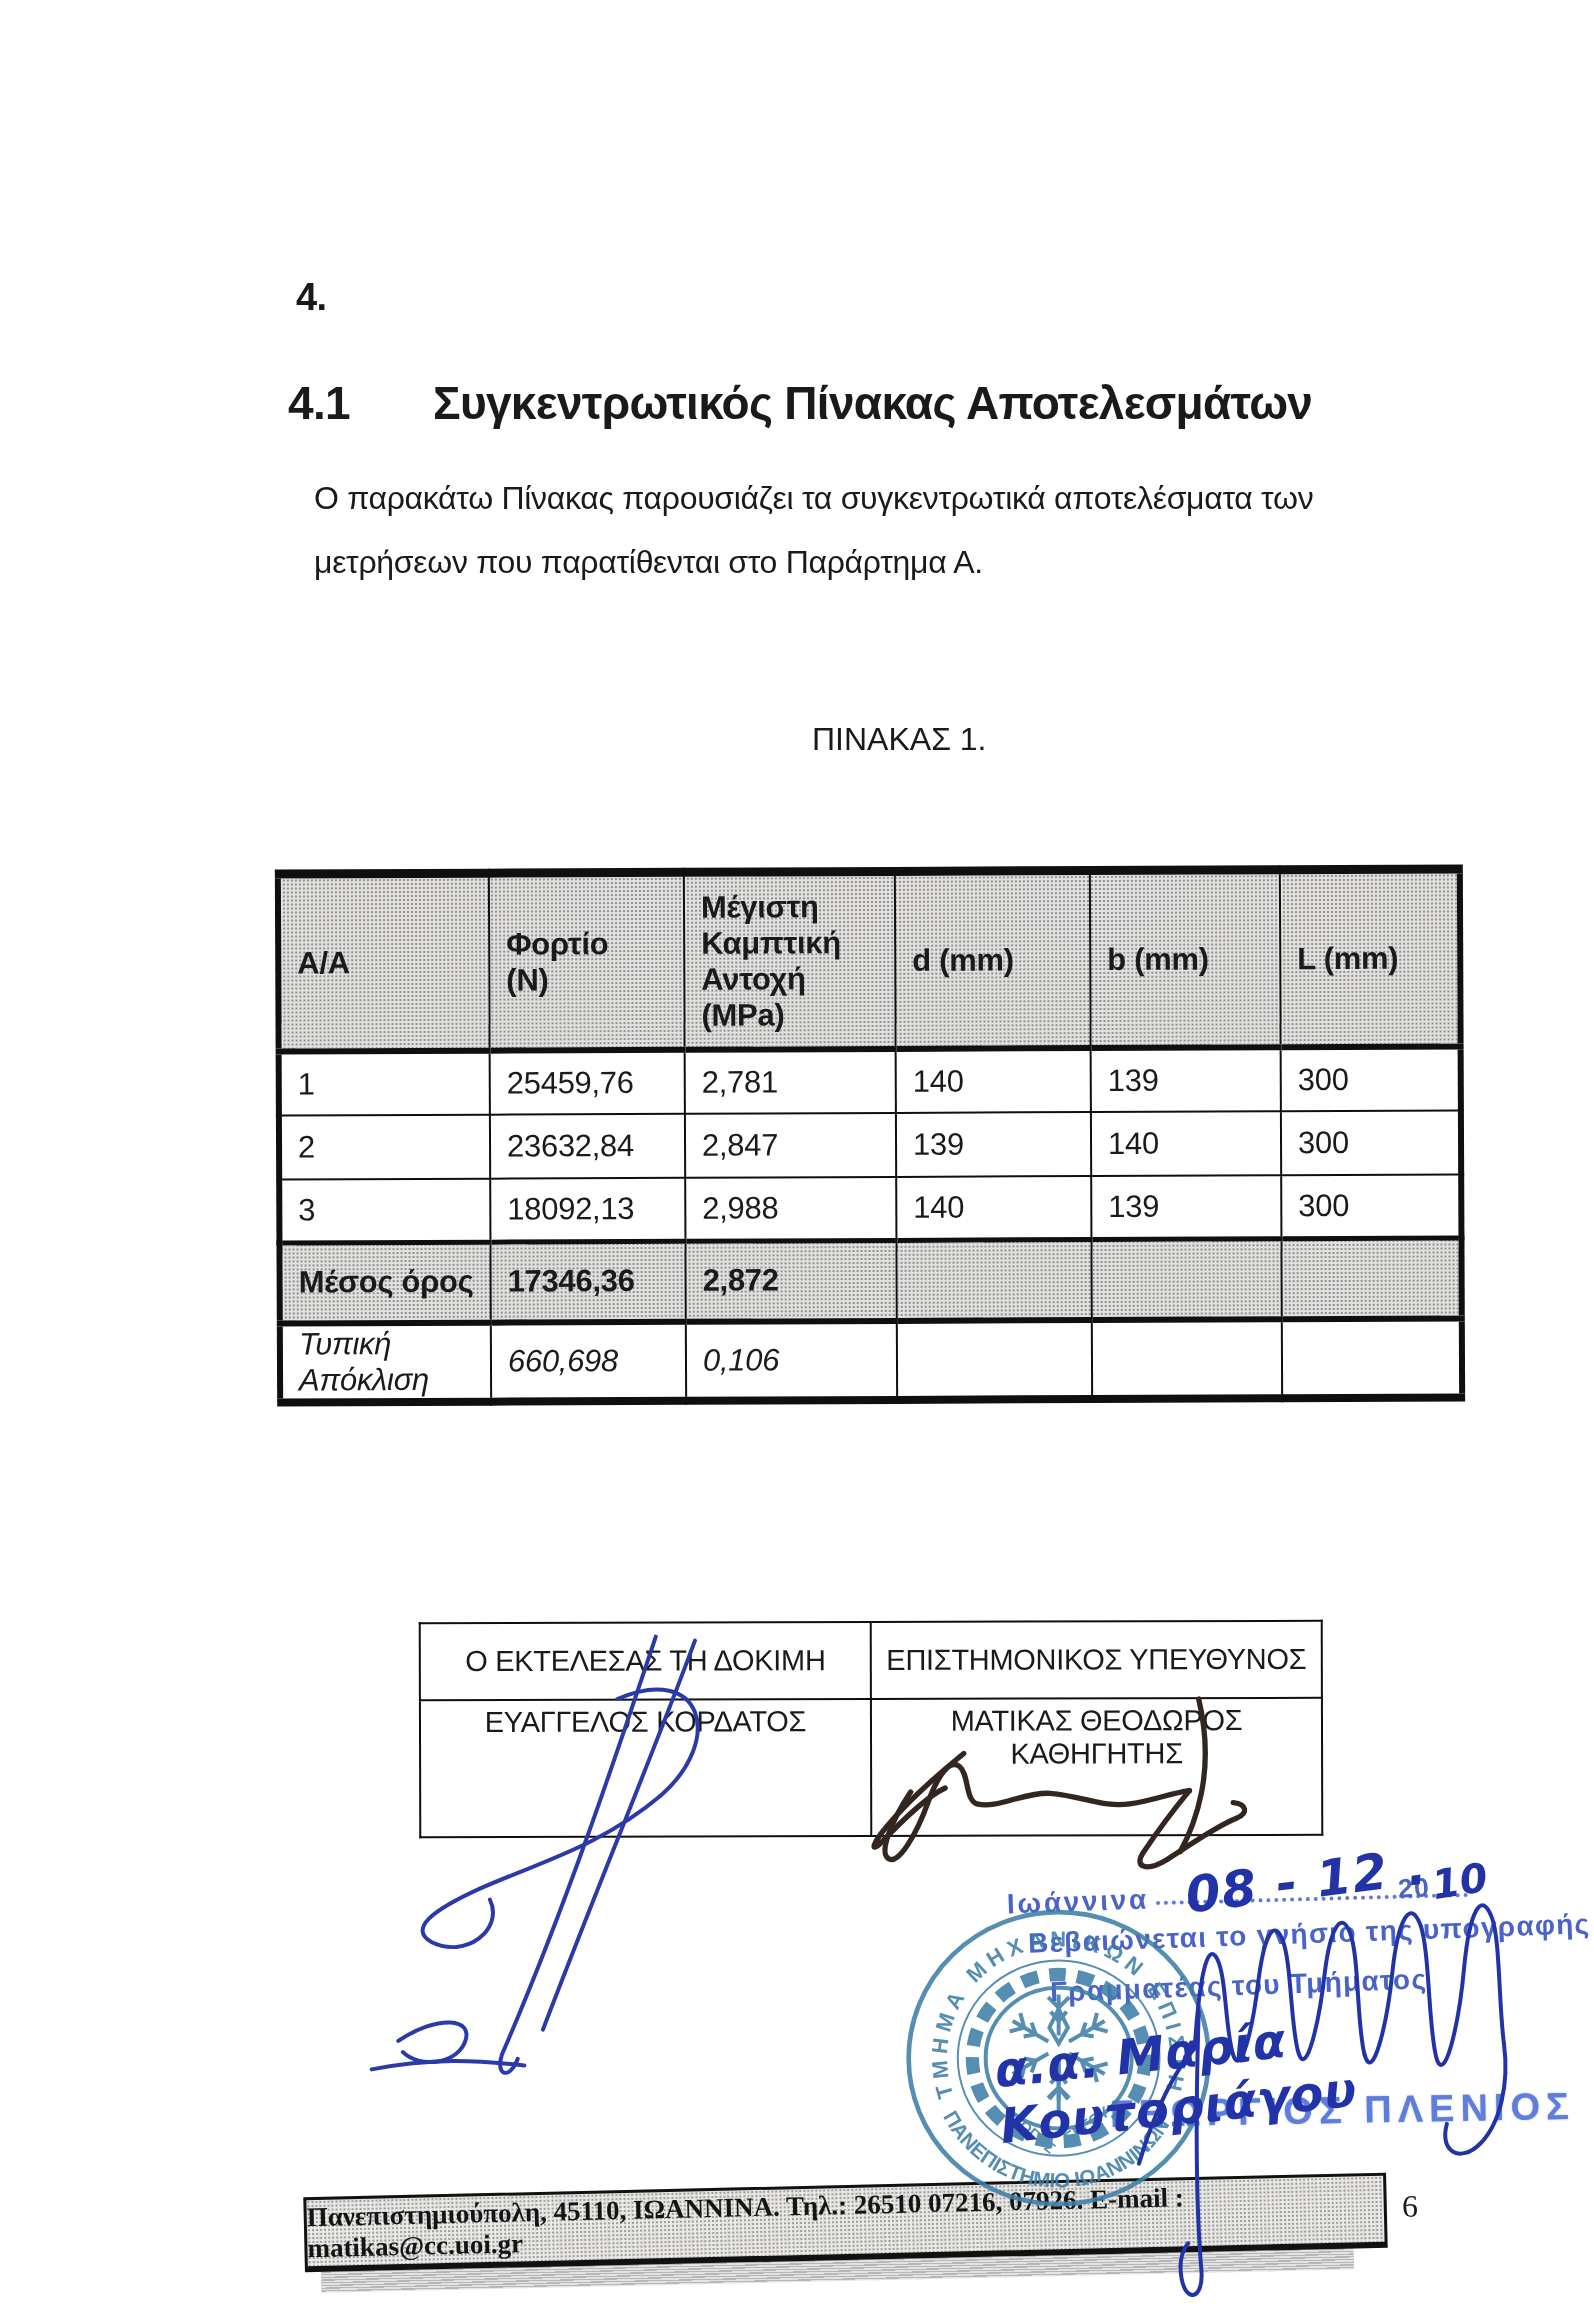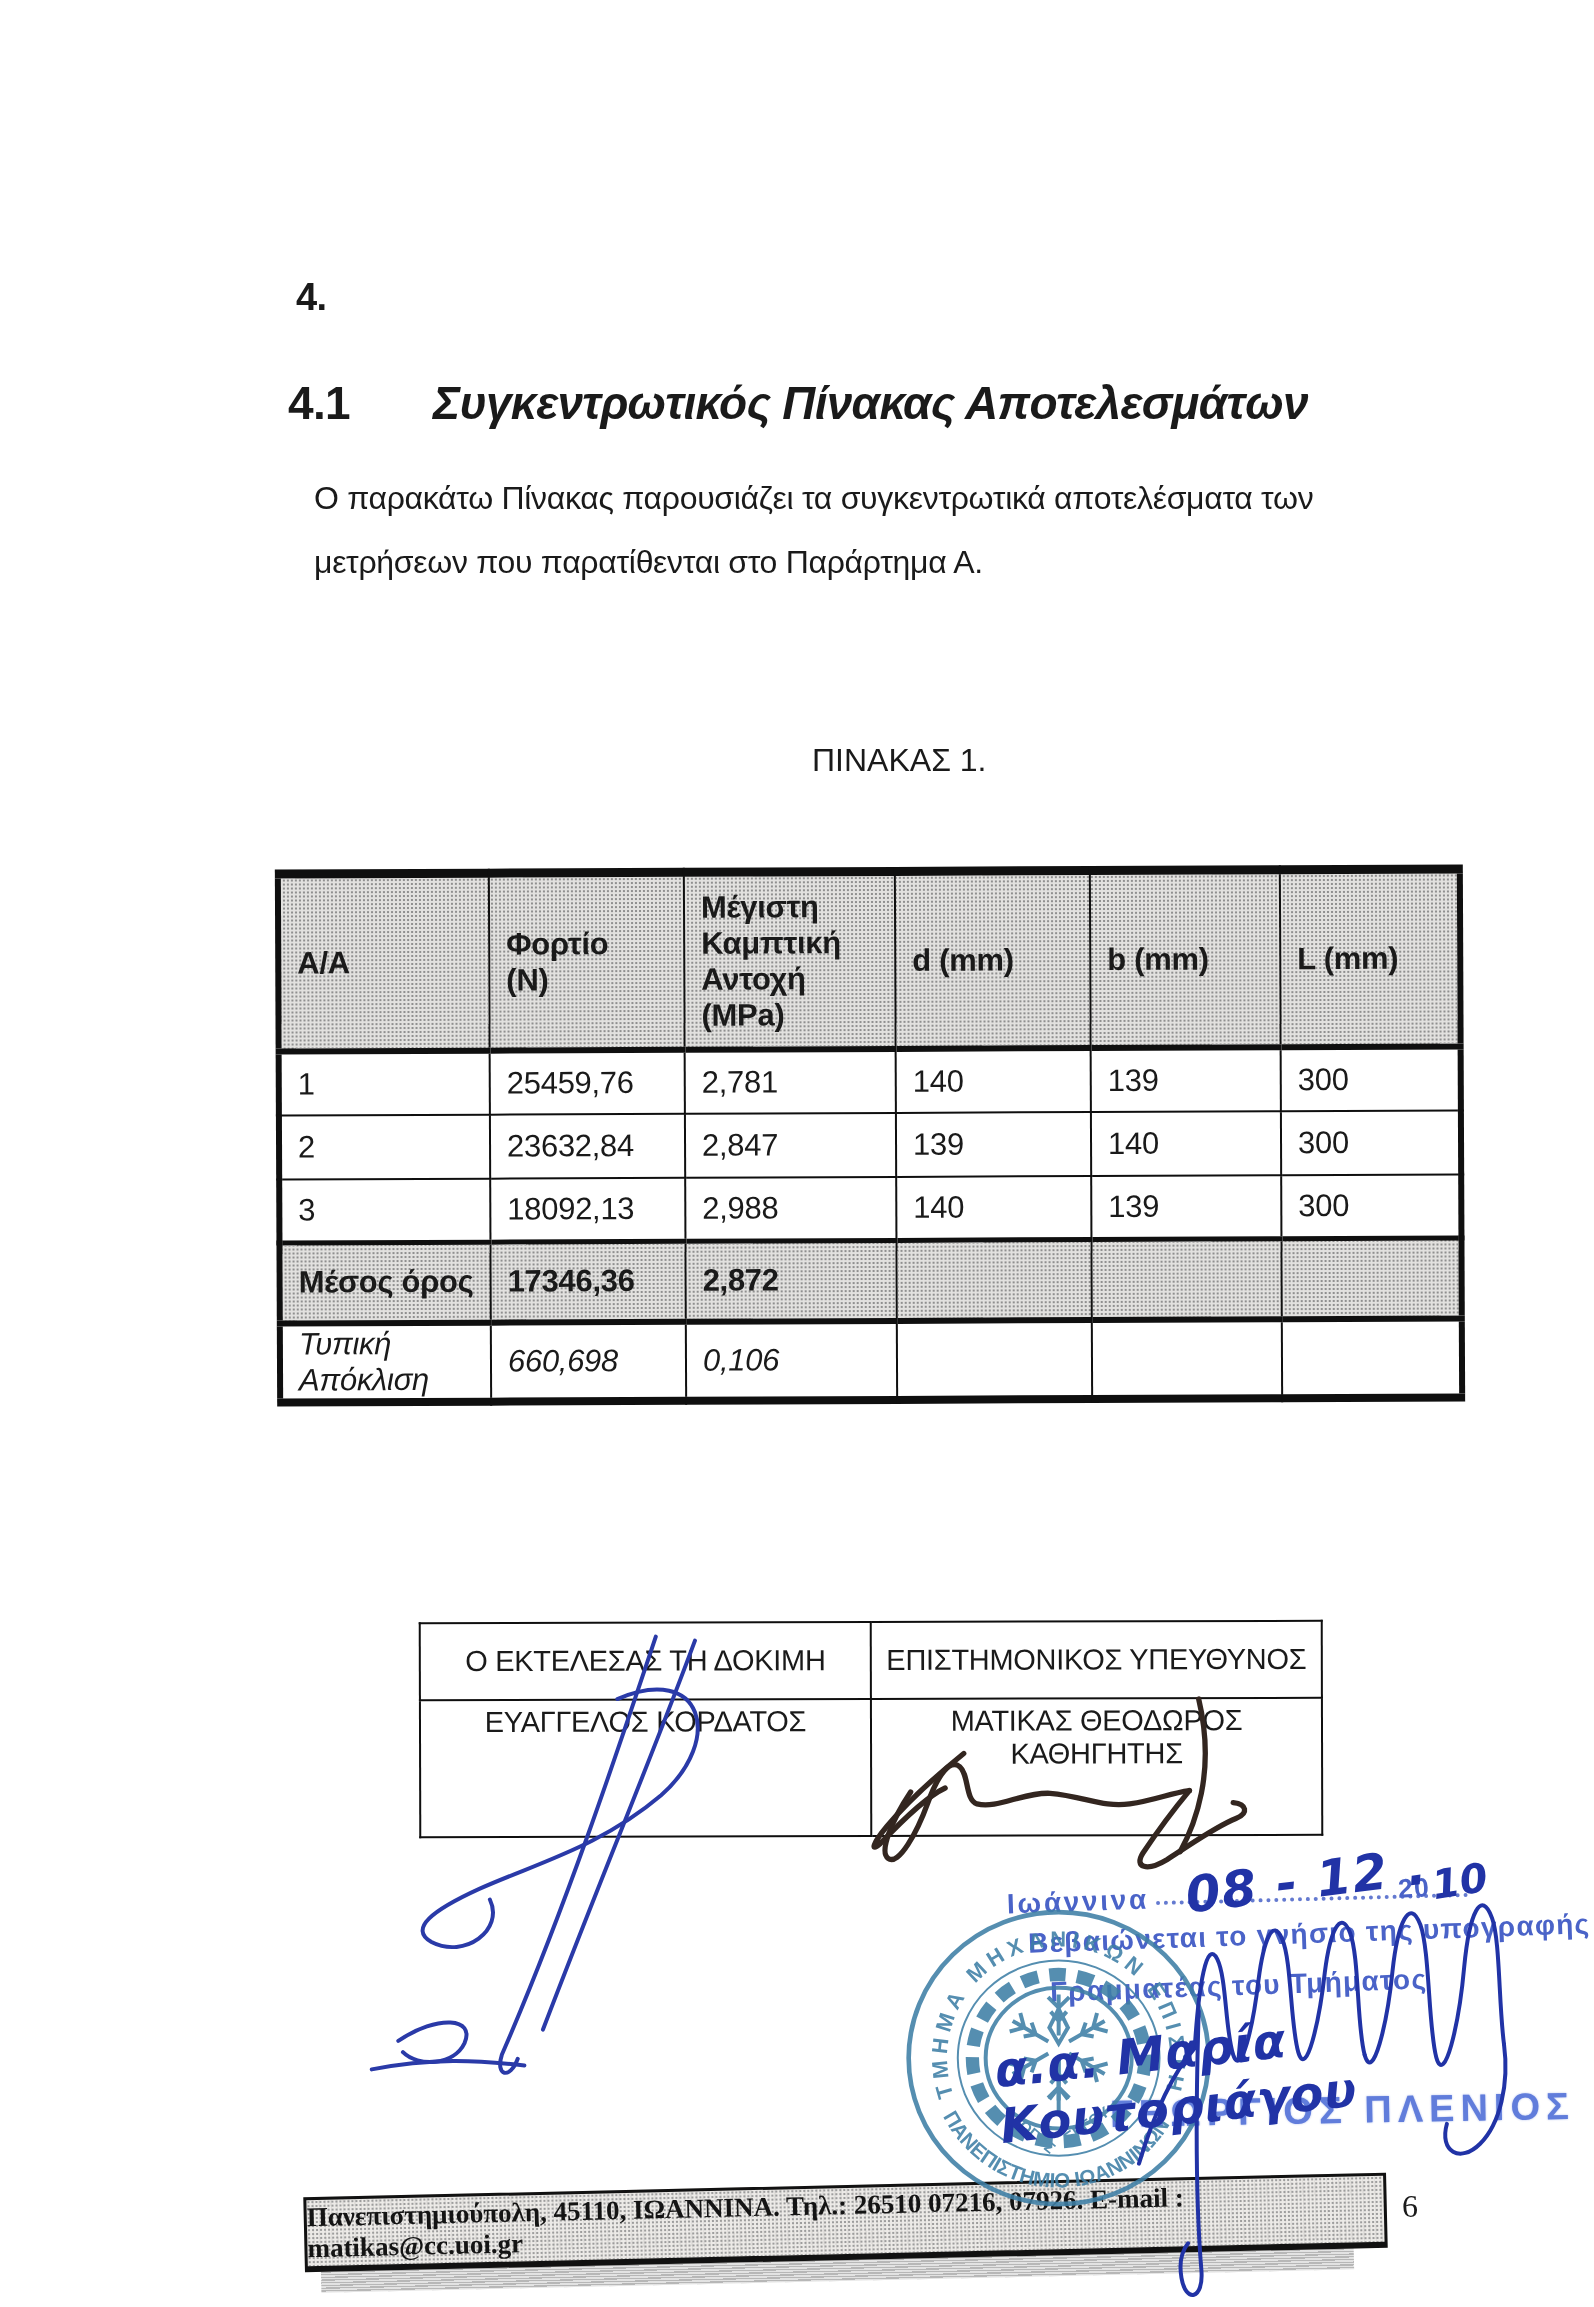--- a/index.html
+++ b/index.html
@@ -89,26 +89,26 @@
   .stamptext{fill:#3e7fa6;font-family:"Liberation Sans",sans-serif;font-weight:bold;}
 </style>
 </head>
 <body>
 
 <div class="page">
 
   <span class="abs h1" style="left:296px;top:276px;">4.</span>
 
   <span class="abs h2" style="left:288px;top:376px;">4.1</span>
-  <span class="abs h2" style="left:433px;top:376px;font-style:italic;">Συγκεντρωτικός Πίνακας Αποτελεσμάτων</span>
+  <span class="abs h2" style="left:433px;top:376px;">Συγκεντρωτικός Πίνακας Αποτελεσμάτων</span>
 
   <div class="abs para preline" style="left:314px;top:466px;">Ο παρακάτω Πίνακας παρουσιάζει τα συγκεντρωτικά αποτελέσματα των
 μετρήσεων που παρατίθενται στο Παράρτημα Α.</div>
 
-  <span class="abs caption" style="left:812px;top:742px;">ΠΙΝΑΚΑΣ 1.</span>
+  <span class="abs caption" style="left:812px;top:721px;">ΠΙΝΑΚΑΣ 1.</span>
 
   <div class="abs" style="left:276px;top:867px;">
     <table class="rtable">
       <colgroup>
         <col style="width:211px">
           <col style="width:195px">
           <col style="width:211px">
         <col style="width:195px">
           <col style="width:190px">
           <col style="width:180px">

